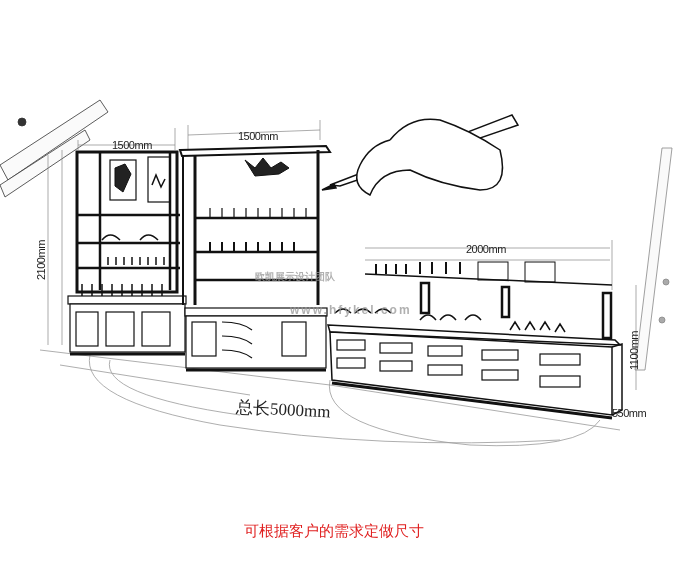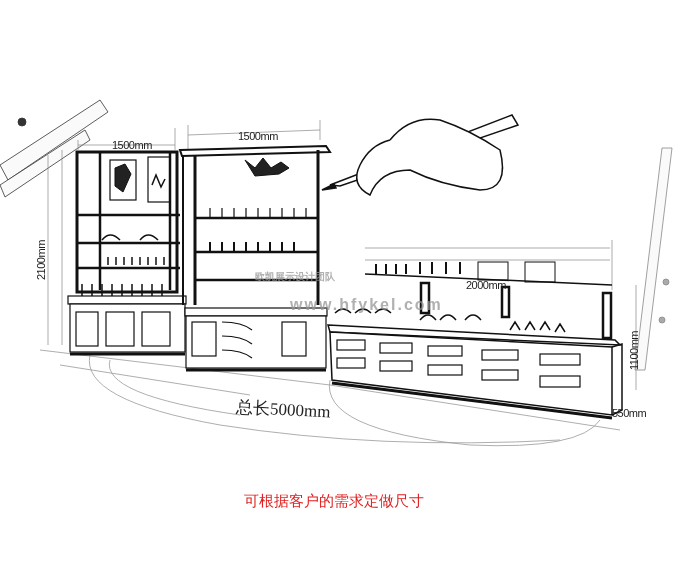--- a/index.html
+++ b/index.html
@@ -2,22 +2,22 @@
 <html><head>
 <meta charset="utf-8">
 <style>
   html, body { margin:0; padding:0; background:#ffffff; }
   body { width:680px; height:578px; position:relative; overflow:hidden; font-family:"Liberation Sans", sans-serif; }
   #canvas { position:absolute; left:0; top:0; width:680px; height:578px; }
   .dim { position:absolute; font-family:"Liberation Sans", sans-serif; font-size:11px; color:#222; white-space:nowrap; letter-spacing:-0.5px; }
   .dim-vert { transform-origin:left top; transform:rotate(-90deg); }
   .total { position:absolute; left:236px; top:398px; font-family:"Liberation Serif", serif; font-size:17px; color:#222; transform:rotate(3deg); white-space:nowrap; }
   .watermark { position:absolute; left:255px; top:270px; font-size:10px; font-weight:bold; color:rgba(150,150,150,0.75); white-space:nowrap; }
-  .watermark-url { position:absolute; left:290px; top:296px; font-size:16px; font-weight:bold; color:rgba(150,150,150,0.75); letter-spacing:2px; white-space:nowrap; }
-  .caption { position:absolute; left:0; width:668px; top:492px; text-align:center; font-size:15px; color:#e02020; }
+  .watermark-url { position:absolute; left:290px; top:303px; font-size:12px; font-weight:bold; color:rgba(150,150,150,0.75); letter-spacing:2px; white-space:nowrap; }
+  .caption { position:absolute; left:0; width:668px; top:522px; text-align:center; font-size:15px; color:#e02020; }
 </style>
 </head>
 <body>
 
 <svg id="canvas" viewBox="0 0 680 578" xmlns="http://www.w3.org/2000/svg">
 
   <g fill="none" stroke="#999" stroke-width="0.8">
     <path d="M90 355 Q 80 400 220 425 Q 380 450 560 440"></path>
     <path d="M110 360 Q 100 395 240 415"></path>
     <path d="M330 380 Q 320 430 470 445 Q 580 450 600 420"></path>
@@ -125,21 +125,21 @@
 
   <g stroke="#111" stroke-width="1.5" fill="#fff">
     <path d="M330 185 L 512 115 L 518 125 L 340 186 z"></path>
     <path d="M390 140 q20 -25 50 -20 q30 10 60 30 q10 40 -20 40 q-40 -5 -70 -20 q-30 0 -40 25 q-20 -10 -10 -30 q10 -20 30 -25"></path>
     <path d="M322 190 l12 -6 l2 4 z" fill="#111"></path>
   </g>
 </svg>
 
 <div class="dim" style="left:112px; top:139px;">1500mm</div>
 <div class="dim" style="left:238px; top:130px;">1500mm</div>
-<div class="dim" style="left:466px; top:243px;margin-top:36px;">2000mm</div>
+<div class="dim" style="left:466px; top:243px;">2000mm</div>
 <div class="dim dim-vert" style="left:35px; top:280px;">2100mm</div>
 <div class="dim dim-vert" style="left:628px; top:370px;">1100mm</div>
 <div class="dim" style="left:612px; top:407px;text-align:right;">550mm</div>
 <div class="total">总长5000mm</div>
 
 <div class="watermark">欧凯展示设计团队</div>
 <div class="watermark-url">www.hfykel.com</div>
 
 <div class="caption">可根据客户的需求定做尺寸</div>
 

